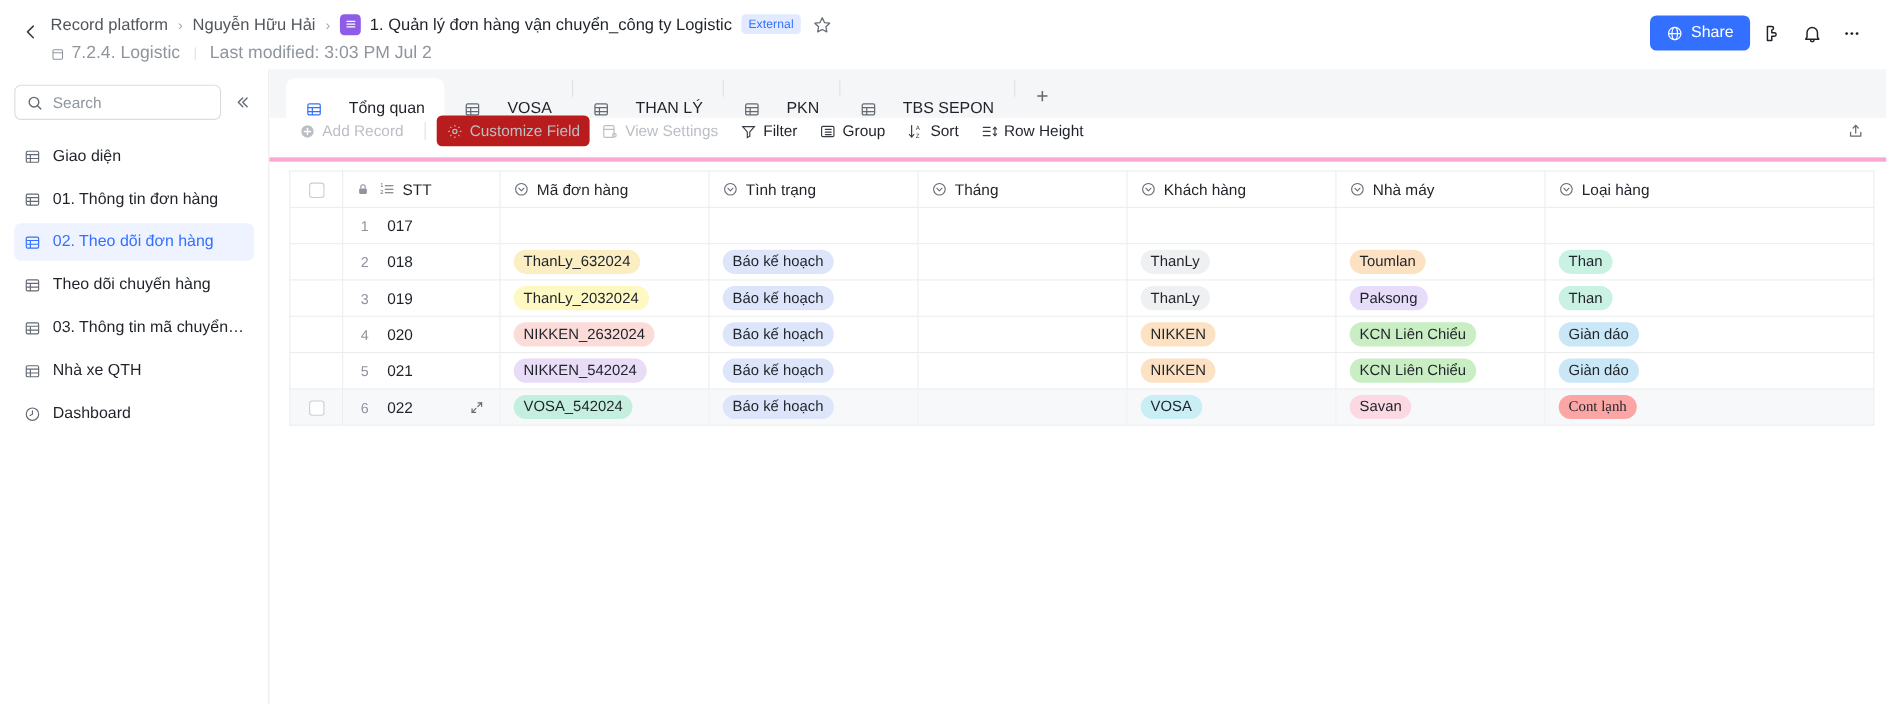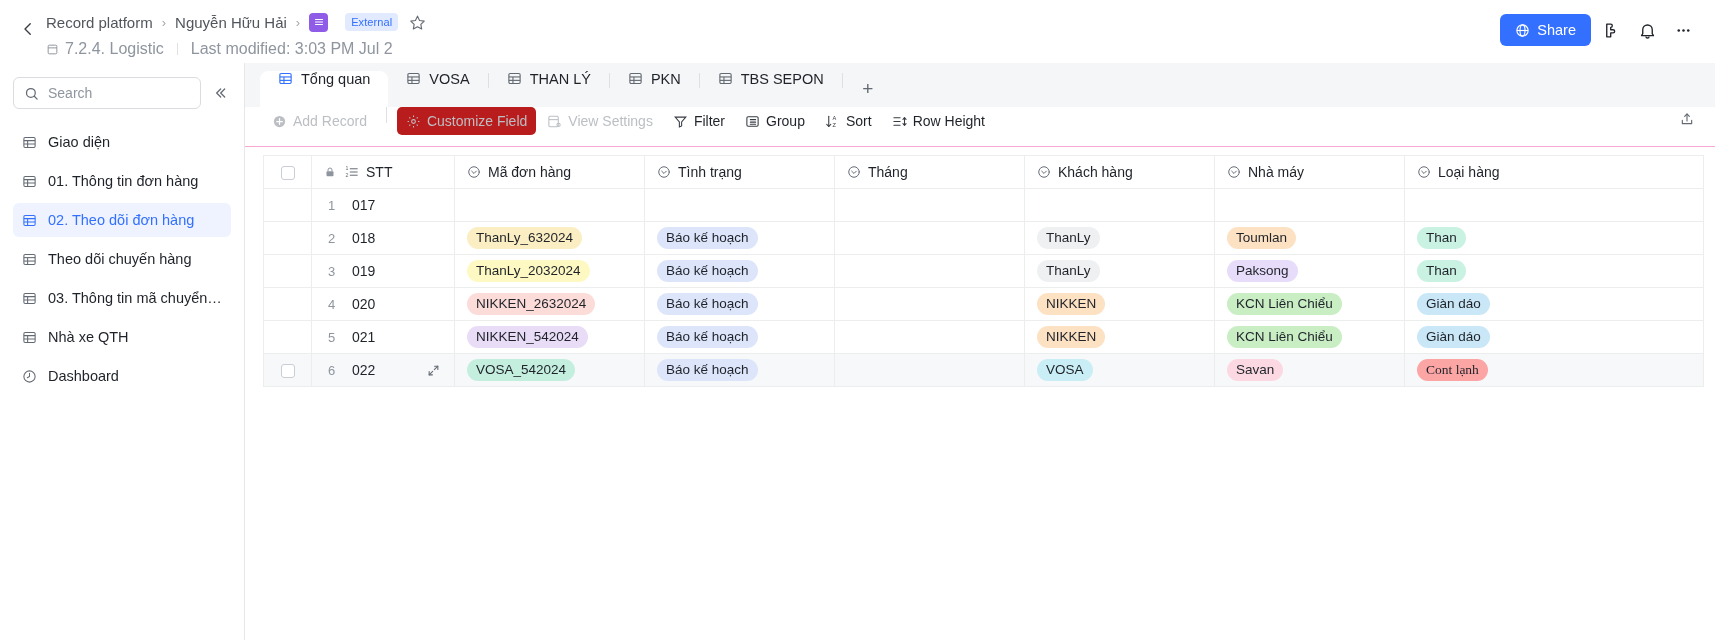--- a/index.html
+++ b/index.html
@@ -178,21 +178,21 @@
     display: flex; align-items: flex-end;
     background: #f5f6f7;
     padding-left: 15px;
     position: relative;
   }
   .tabbar::after {
     content: ""; position: absolute; left: 0; right: 0; bottom: 0;
     height: 0;
   }
   .tab {
-    display: flex; align-items: flex-start; gap: 8px;
+    display: flex; align-items: flex-end; gap: 24px;
     height: 36px;
     padding: 0 18px;
     font-size: 14.5px;
     color: #1f2329;
     cursor: pointer;
     border-radius: 8px 8px 0 0;
     white-space: nowrap;
     position: relative;
   }
   .tab .tab-ico { display: inline-flex; color: #646a73; }
@@ -202,24 +202,24 @@
   .tab-add {
     width: 30px; height: 30px;
     display: flex; align-items: center; justify-content: center;
     color: #646a73; cursor: pointer; margin: 0 4px 3px 10px;
     border-radius: 5px;
     font-size: 19px;
   }
 
   .toolbar {
     height: 40px;
-    display: flex; align-items: flex-start;
+    display: flex; align-items: center;
     padding: 0 16px 12px 18px;
     gap: 2px;
-    border-bottom: 1px solid #f9a8d4;
+    border-bottom: 4px solid #f9a8d4;
     position: relative;
   }
   .tb-btn {
     display: flex; align-items: center; gap: 6px;
     height: 28px;
     padding: 0 9px;
     font-size: 14px;
     color: #1f2329;
     border-radius: 5px;
     cursor: pointer;
@@ -324,20 +324,21 @@
       <span class="crumb-sep">›</span>
       <span class="crumb-link">Nguyễn Hữu Hải</span>
       <span class="crumb-sep">›</span>
       <span class="doc-icon">
         <svg width="12" height="12" viewBox="0 0 24 24" fill="none" stroke="#fff" stroke-width="2.2" stroke-linecap="round">
             <line x1="5" y1="7" x2="19" y2="7"></line>
             <line x1="5" y1="12" x2="19" y2="12"></line>
             <line x1="5" y1="17" x2="19" y2="17"></line>
           </svg>
       </span>
+      <span class="crumb-current">1. Quản lý đơn hàng vận chuyển_công ty Logistic</span>
       <span class="ext-badge">External</span>
       <span class="star-btn">
         <svg width="17" height="17" viewBox="0 0 24 24" fill="none" stroke="currentColor" stroke-width="1.6" stroke-linejoin="round">
             <polygon points="12 3 14.9 9.2 21.5 10 16.7 14.6 17.9 21.2 12 18 6.1 21.2 7.3 14.6 2.5 10 9.1 9.2"></polygon>
           </svg>
       </span>
     </div>
     <div class="subline">
       <span class="sub-icon">
         <svg width="13" height="13" viewBox="0 0 24 24" fill="none" stroke="currentColor" stroke-width="1.8">

